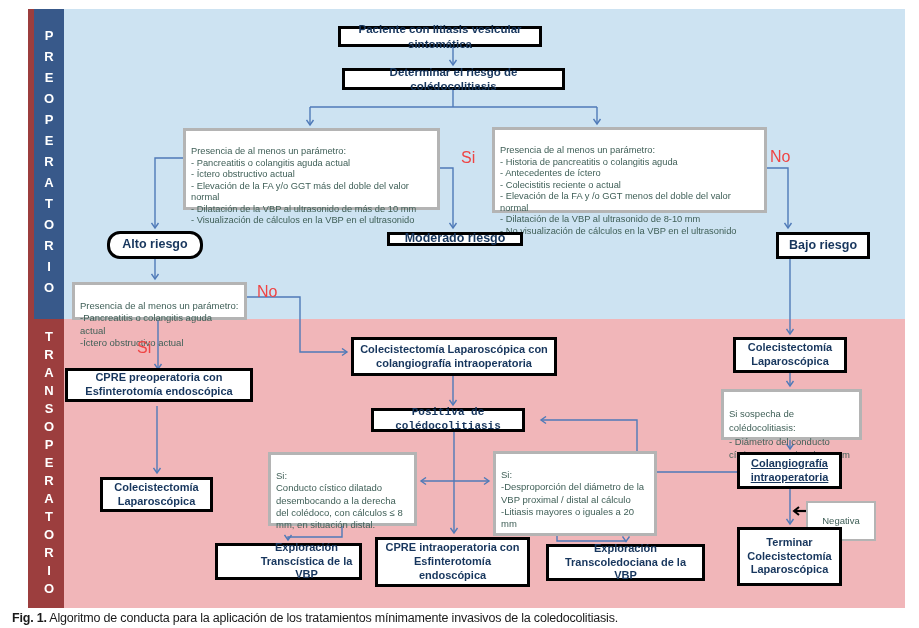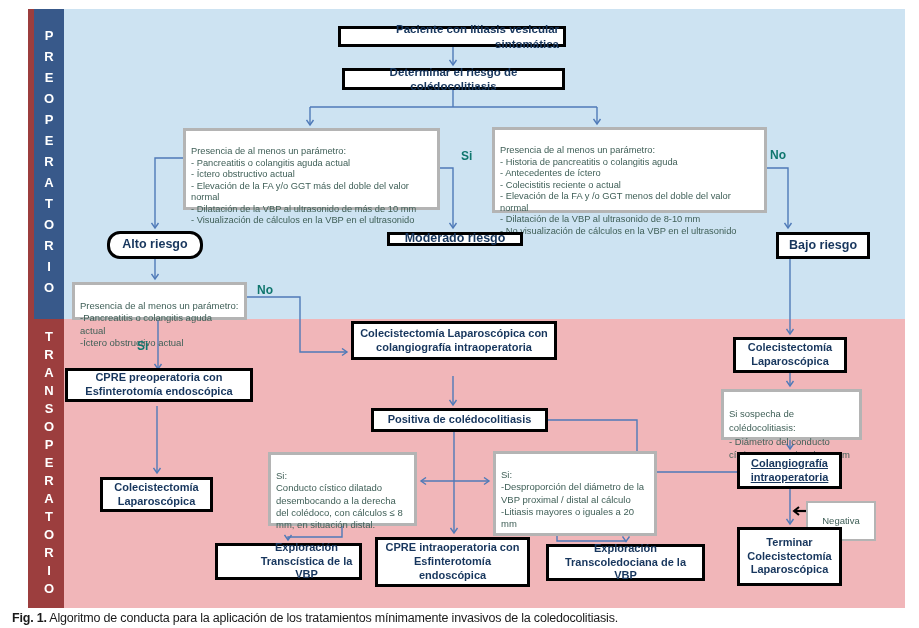--- a/index.html
+++ b/index.html
@@ -27,21 +27,21 @@
   .bbox.risk{font-size:12.5px;}
   .gbox{
     position:absolute;box-sizing:border-box;background:#ffffff;border:3px solid #b4b4b4;
     color:#3f5f57;font-size:9.5px;line-height:1.3;padding:15px 5px;white-space:pre-line;
     text-align:left;
   }
   .gbox.crit{line-height:1.24;font-size:9.3px;}
   .gbox.loose{line-height:1.45;}
   .gbox.neg{border-width:2px;text-align:center;white-space:normal;
     display:flex;align-items:center;justify-content:center;padding:18px;}
-  .flabel{position:absolute;color:#0f766e;font-weight:bold;font-size:12px;}
+  .flabel{position:absolute;color:#ef4444;font-weight:normal;font-size:16px;}
   .caption{position:absolute;left:12px;top:611px;width:895px;font-size:12.5px;color:#1a1a1a;
     letter-spacing:-0.2px;}
   .caption b{font-weight:bold;}
 </style>
 </head>
 <body>
 
 <div class="page">
 
   <div class="strip-left"></div>
@@ -85,21 +85,21 @@
       <polyline points="557,536 557,541 626,541 626,541.5" marker-end="url(#ab)"></polyline>
       <polyline points="790,259 790,334" marker-end="url(#ab)"></polyline>
       <polyline points="790,373 790,386" marker-end="url(#ab)"></polyline>
       <polyline points="790,440 790,449" marker-end="url(#ab)"></polyline>
       <polyline points="737,472 637,472 637,420 541,420" marker-end="url(#ab)"></polyline>
       <polyline points="790,489 790,524" marker-end="url(#ab)"></polyline>
     </g>
     <polyline points="806,511 794,511" fill="none" stroke="#000000" stroke-width="2.2" marker-end="url(#abk)"></polyline>
   </svg>
 
-  <div class="bbox big" style="left:338px;top:26px;width:228px;height:21px;text-align:right;">Paciente con litiasis vesicular sintomática</div>
+  <div class="bbox big" style="left:338px;top:26px;width:204px;height:21px;">Paciente con litiasis vesicular sintomática</div>
   <div class="bbox big" style="left:342px;top:68px;width:223px;height:22px;">Determinar el riesgo de colédocolitiasis</div>
   <div class="gbox crit" style="left:183px;top:128px;width:257px;height:82px;">Presencia de al menos un parámetro:
 - Pancreatitis o colangitis aguda actual
 - Íctero obstructivo actual
 - Elevación de la FA y/o GGT más del doble del valor normal
 - Dilatación de la VBP al ultrasonido de más de 10 mm
 - Visualización de cálculos en la VBP en el ultrasonido</div>
   <div class="gbox crit" style="left:492px;top:127px;width:275px;height:86px;">Presencia de al menos un parámetro:
 - Historia de pancreatitis o colangitis aguda
 - Antecedentes de íctero
@@ -109,22 +109,22 @@
 - No visualización de cálculos en la VBP en el ultrasonido</div>
   <div class="bbox risk" style="left:107px;top:231px;width:96px;height:28px;border-radius:13px;">Alto riesgo</div>
   <div class="bbox risk" style="left:387px;top:232px;width:136px;height:14px;">Moderado riesgo</div>
   <div class="bbox risk" style="left:776px;top:232px;width:94px;height:27px;">Bajo riesgo</div>
   <div class="gbox" style="left:72px;top:282px;width:175px;height:38px;">Presencia de al menos un parámetro:
 -Pancreatitis o colangitis aguda actual
 -Íctero obstructivo actual</div>
 
   <div class="bbox" style="left:65px;top:368px;width:188px;height:34px;">CPRE preoperatoria con Esfinterotomía endoscópica</div>
   <div class="bbox" style="left:100px;top:477px;width:113px;height:35px;">Colecistectomía Laparoscópica</div>
-  <div class="bbox" style="left:351px;top:321px;width:206px;height:39px;">Colecistectomía Laparoscópica con colangiografía intraoperatoria</div>
-  <div class="bbox" style="left:371px;top:408px;width:177px;height:24px;">Positiva de colédocolitiasis</div>
+  <div class="bbox" style="left:351px;top:337px;width:206px;height:39px;">Colecistectomía Laparoscópica con colangiografía intraoperatoria</div>
+  <div class="bbox" style="left:371px;top:408px;width:154px;height:24px;font-family:Liberation Mono, monospace;">Positiva de colédocolitiasis</div>
   <div class="gbox" style="left:268px;top:452px;width:149px;height:74px;">Si:
 Conducto cístico dilatado desembocando a la derecha del colédoco, con cálculos ≤ 8 mm, en situación distal.</div>
   <div class="gbox" style="left:493px;top:451px;width:164px;height:85px;">Si:
 -Desproporción del diámetro de la VBP proximal / distal al cálculo
 -Litiasis mayores o iguales a 20 mm</div>
   <div class="bbox" style="left:215px;top:543px;width:147px;height:37px;padding-left:40px;">Exploración Transcística de la VBP</div>
   <div class="bbox" style="left:375px;top:537px;width:155px;height:50px;">CPRE intraoperatoria con Esfinterotomía endoscópica</div>
   <div class="bbox" style="left:546px;top:544px;width:159px;height:37px;">Exploración Transcoledociana de la VBP</div>
   <div class="bbox" style="left:733px;top:337px;width:114px;height:36px;">Colecistectomía Laparoscópica</div>
   <div class="gbox loose" style="left:721px;top:389px;width:141px;height:51px;">Si sospecha de colédocolitiasis:

